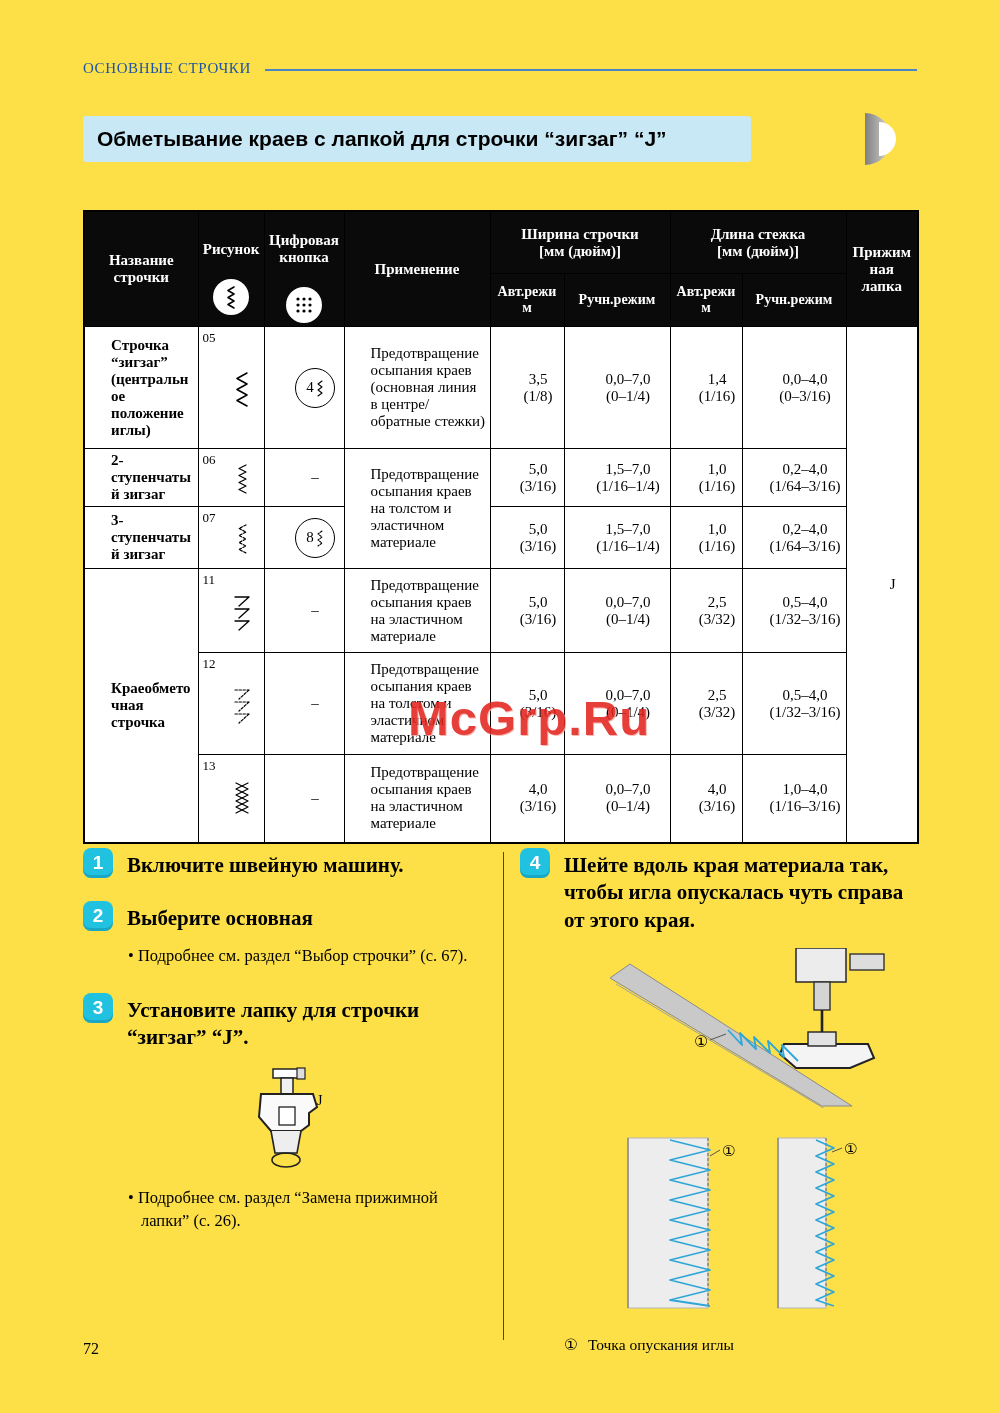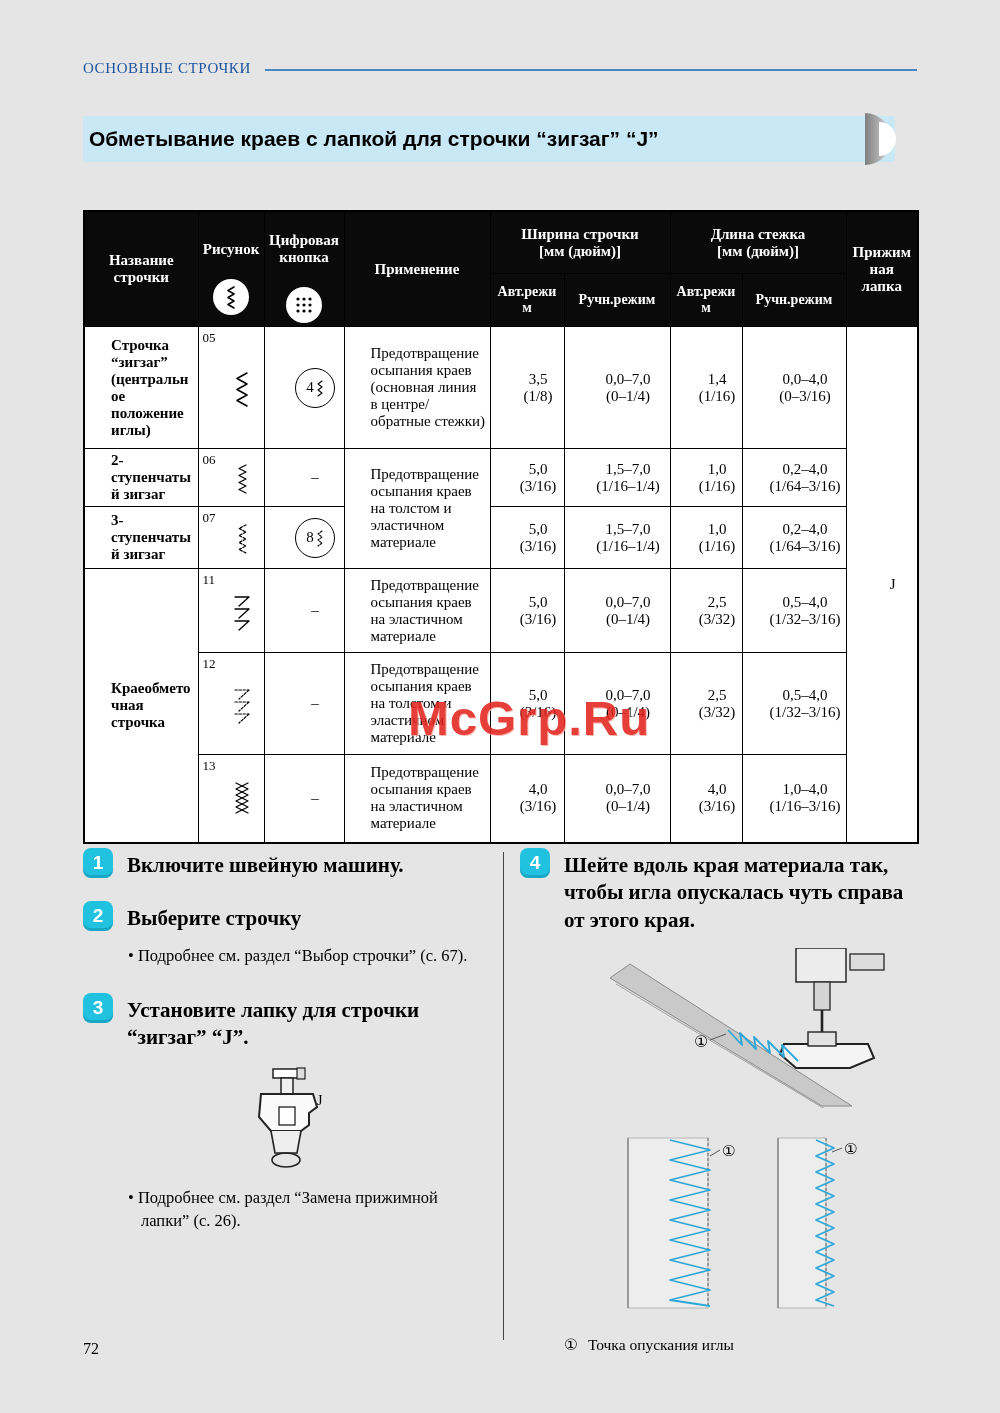--- a/index.html
+++ b/index.html
@@ -1,27 +1,27 @@
 <!DOCTYPE html>
 <html><head>
 <meta charset="utf-8">
 <style>
   html,body{margin:0;padding:0;background:#fff;}
-  .page{position:relative;width:1000px;height:1413px;background:#e5e5e5;overflow:hidden;
+  .page{position:relative;width:1000px;height:1413px;background:#fde047;overflow:hidden;
         font-family:"Liberation Serif",serif;color:#000;}
 
   
   .top-header{position:absolute;left:83px;top:60px;width:834px;display:flex;align-items:center;}
   .section-label{color:#1d55a0;font-size:15px;letter-spacing:.6px;white-space:nowrap;}
   .header-rule{flex:1;height:2px;background:#4a86c6;margin-left:14px;margin-top:3px;}
 
   
   .title-row{position:absolute;left:83px;top:116px;width:834px;height:48px;}
-  .title-box{position:absolute;left:0;top:0;width:812px;height:46px;background:#c8e8f5;border-radius:3px;
-             display:flex;align-items:center;padding:0 6px;box-sizing:border-box;
+  .title-box{position:absolute;left:0;top:0;width:668px;height:46px;background:#c8e8f5;border-radius:3px;
+             display:flex;align-items:center;padding:0 14px;box-sizing:border-box;
              font-family:"Liberation Sans",sans-serif;font-weight:bold;font-size:21px;}
   .corner-tab{position:absolute;left:774px;top:-3px;width:54px;height:52px;}
 
   .intro{position:absolute;left:83px;top:170px;width:834px;font-size:16.5px;margin:0;}
 
   
   table.stitch-table{position:absolute;left:83px;top:210px;width:834px;border-collapse:collapse;
         table-layout:fixed;border:2px solid #000;}
   .stitch-table th,.stitch-table td{border:1.5px solid #000;padding:3px 4px;box-sizing:border-box;}
   .stitch-table thead th{background:#0a0a0a;color:#fff;font-weight:bold;font-size:15px;text-align:center;
@@ -303,21 +303,21 @@
   <div class="steps-area">
     <div class="col-divider"></div>
 
     <div class="steps-col left">
       <div class="step">
         <div class="badge">1</div>
         <div class="step-text">Включите швейную машину.</div>
       </div>
       <div class="step mt22">
         <div class="badge">2</div>
-        <div class="step-text">Выберите строчку</div>
+        <div class="step-text">Выберите основная</div>
       </div>
       <div class="note">• Подробнее см. раздел “Выбор строчки” (с. 67).</div>
       <div class="step mt26">
         <div class="badge">3</div>
         <div class="step-text">Установите лапку для строчки “зигзаг” “J”.</div>
       </div>
 
       <svg class="foot-figure" width="110" height="108" viewBox="0 0 110 108">
         <rect x="42" y="2" width="30" height="9" fill="#fff" stroke="#222" stroke-width="1.5"></rect>
         <rect x="66" y="1" width="8" height="11" fill="#ddd" stroke="#222" stroke-width="1.2"></rect>

